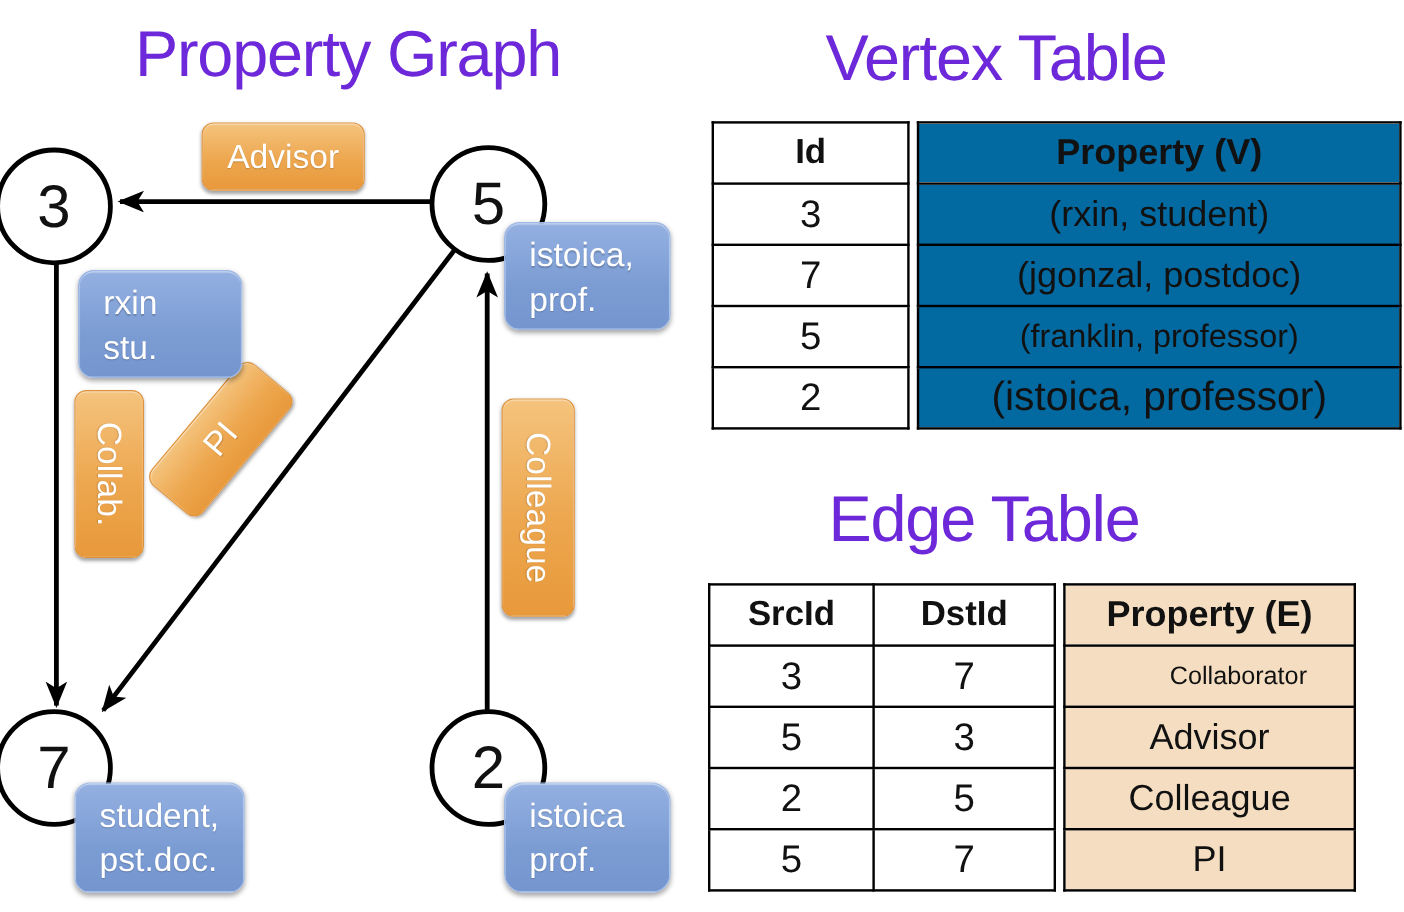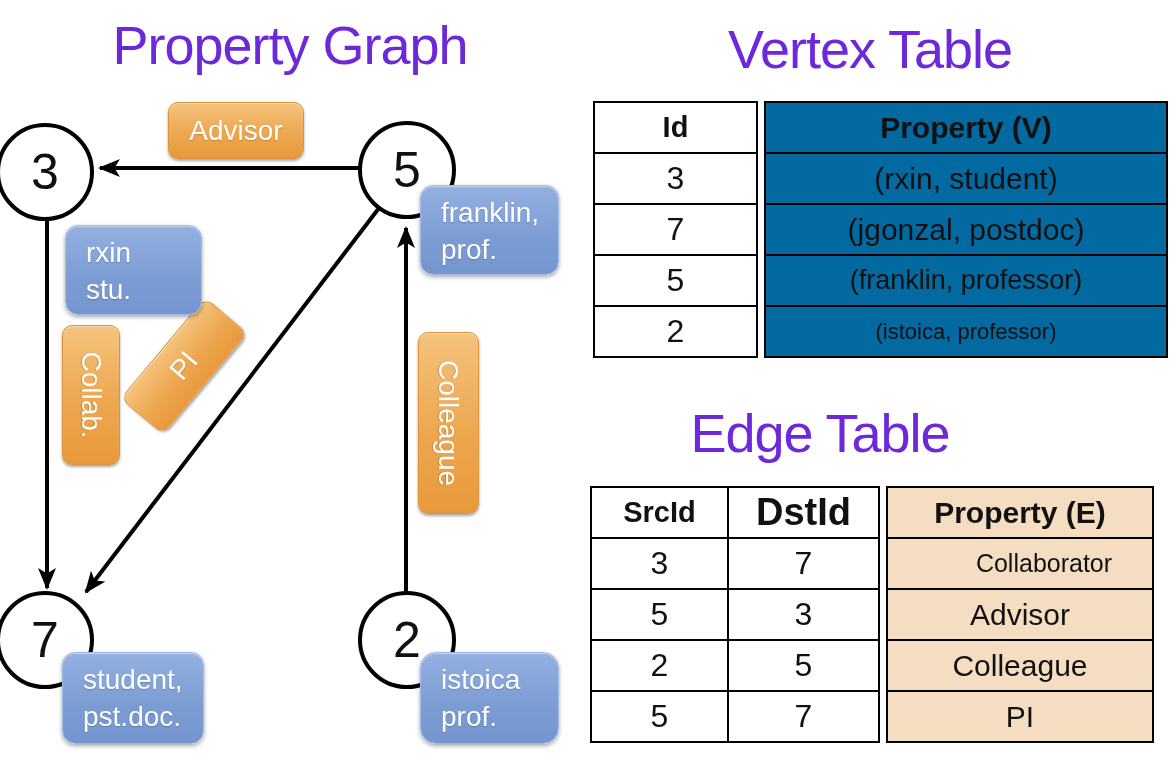--- a/index.html
+++ b/index.html
@@ -93,33 +93,33 @@
 
   <div class="elabel vert" style="left:418px;top:332px;width:59px;height:180px;">
     <span>Colleague</span>
     </div>
 
   <div class="propbox" style="left:65px;top:187px;width:115px;height:80px;margin-top:38px;">
     <div>rxin</div>
     <div>stu.</div>
   </div>
   <div class="propbox" style="left:420px;top:185px;width:117px;height:80px;">
-    <div>franklin,</div>
+    <div>istoica,</div>
     <div>prof.</div>
   </div>
   <div class="propbox" style="left:62px;top:652px;width:120px;height:82px;">
     <div>student,</div>
     <div>pst.doc.</div>
   </div>
   <div class="propbox" style="left:420px;top:652px;width:117px;height:82px;border-radius:16px;">
     <div>istoica</div>
     <div>prof.</div>
   </div>
 
-  <div class="title" style="left:580px;top:18px;width:580px;">Vertex Table</div>
+  <div class="title" style="left:540px;top:18px;width:580px;">Vertex Table</div>
 
   <div class="tblwrap" style="left:593px;top:101px;">
     <table class="t" style="width:165px;">
       <tbody>
           <tr>
             <th style="font-size:29px;">Id</th>
           </tr>
       <tr>
             <td>3</td>
           </tr>
@@ -142,60 +142,60 @@
       <tr>
             <td style="font-size:30px;text-align:center;">(rxin, student)</td>
           </tr>
       <tr>
             <td style="font-size:30px;">(jgonzal, postdoc)</td>
           </tr>
       <tr>
             <td style="font-size:27px;">(franklin, professor)</td>
           </tr>
       <tr>
-            <td style="font-size:22px;">(istoica, professor)</td>
+            <td style="font-size:34px;">(istoica, professor)</td>
           </tr>
     </tbody>
       </table>
   </div>
 
   <div class="title" style="left:530px;top:402px;width:580px;">Edge Table</div>
 
   <div class="tblwrap" style="left:590px;top:486px;">
     <table class="t" style="width:290px;padding-left:20px;">
       <tbody>
           <tr>
         <th style="width:135px;font-size:29px;">SrcId</th>
-        <th style="font-size:38px;">DstId</th>
+        <th style="font-size:29px;">DstId</th>
       </tr>
       <tr>
         <td>3</td>
         <td>7</td>
       </tr>
       <tr>
         <td>5</td>
         <td>3</td>
       </tr>
       <tr>
         <td>2</td>
         <td>5</td>
       </tr>
       <tr>
         <td>5</td>
         <td>7</td>
       </tr>
     </tbody>
       </table>
-    <table class="t efill" style="width:268px;">
+    <table class="t efill" style="width:244px;">
       <tbody>
           <tr>
             <th>Property (E)</th>
           </tr>
       <tr>
-            <td style="font-size:25px;padding-left:48px;">Collaborator</td>
+            <td style="font-size:21px;padding-left:48px;">Collaborator</td>
           </tr>
       <tr>
             <td style="font-size:30px;">Advisor</td>
           </tr>
       <tr>
             <td style="font-size:30px;">Colleague</td>
           </tr>
       <tr>
             <td style="font-size:30px;">PI</td>
           </tr>

